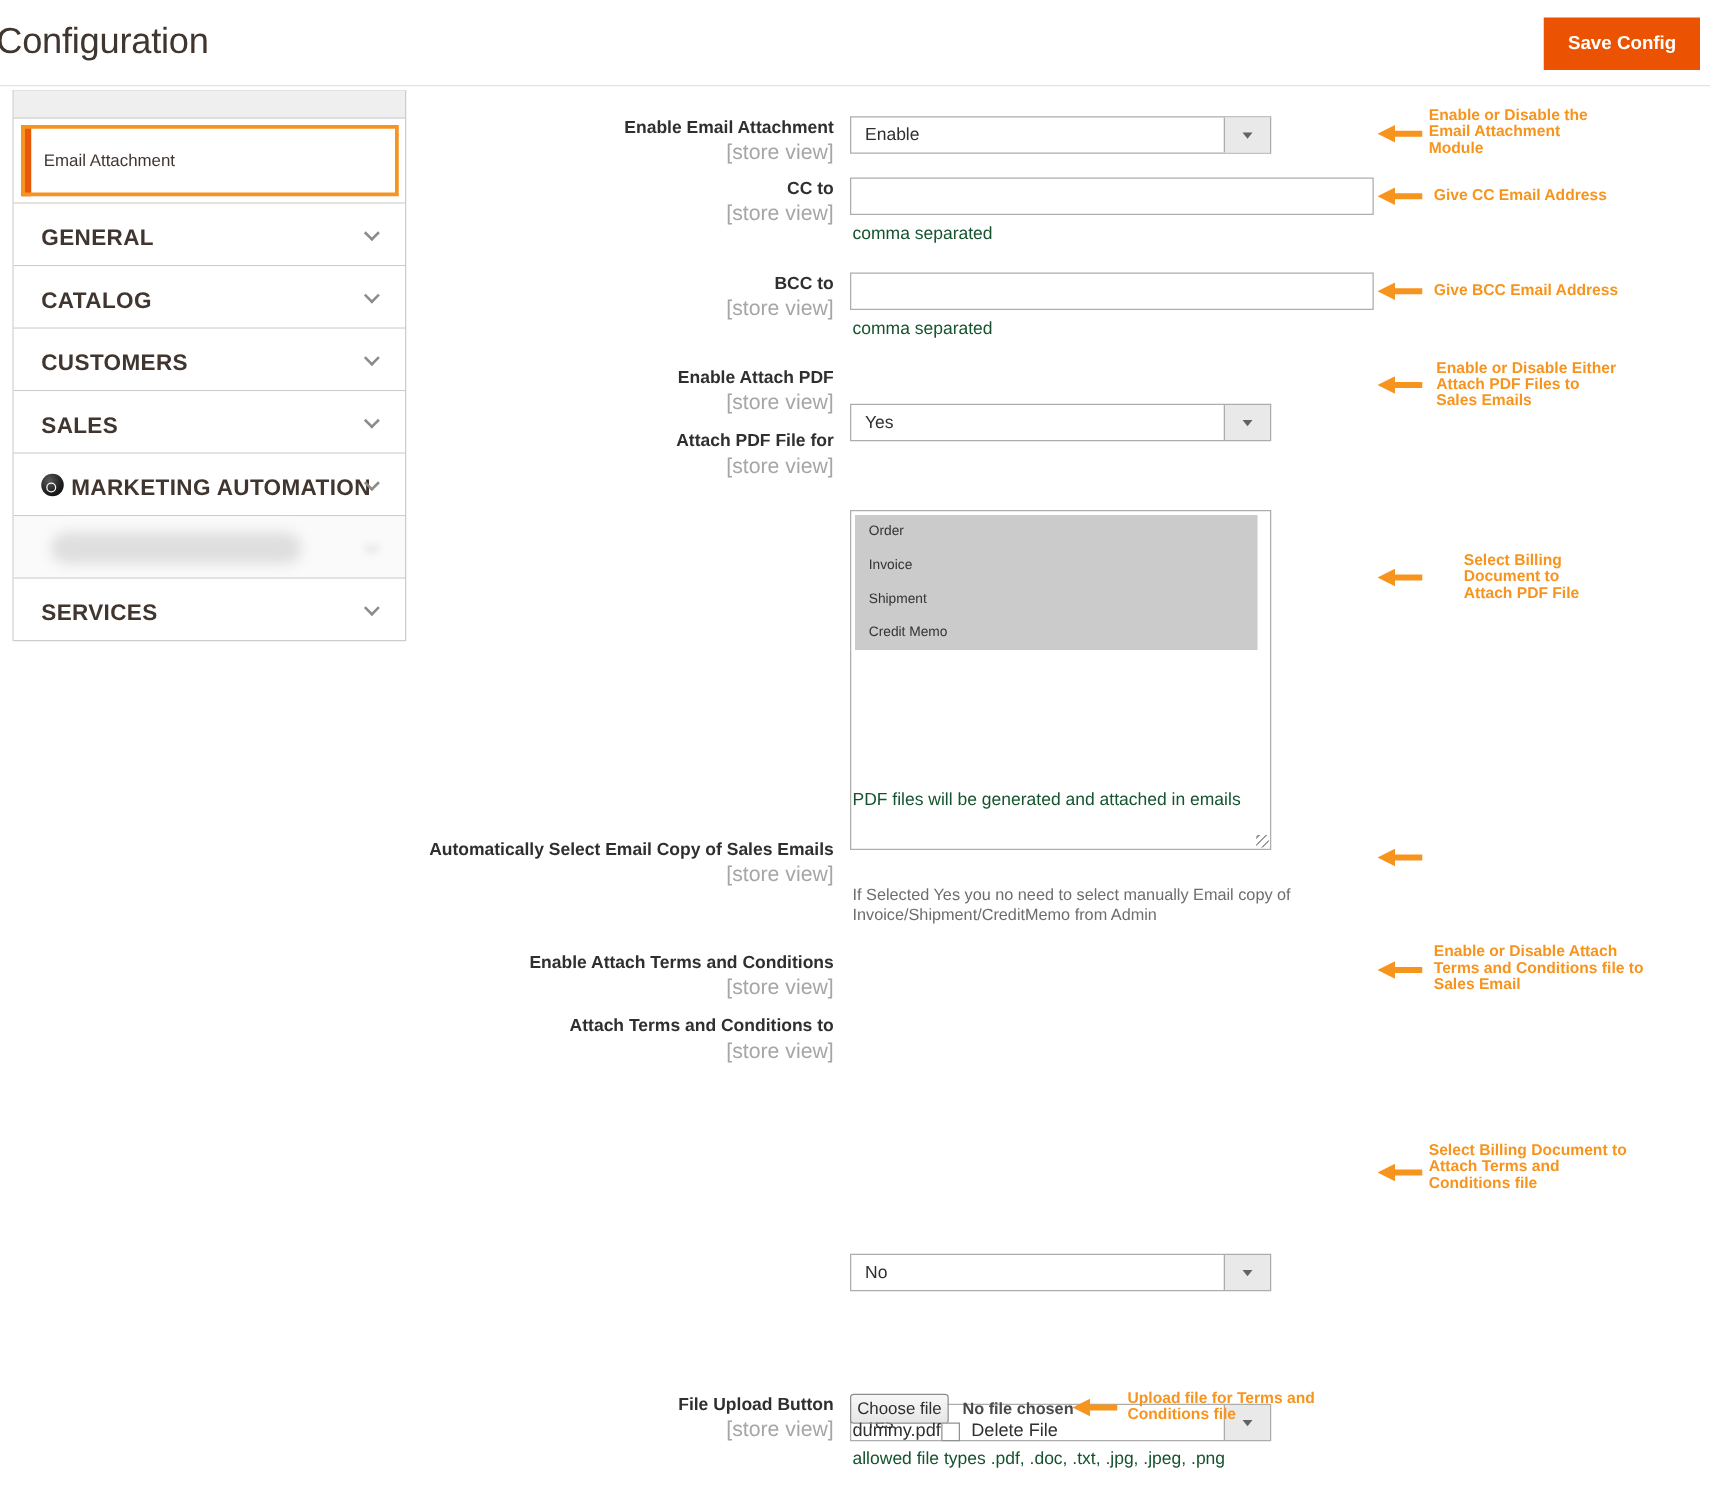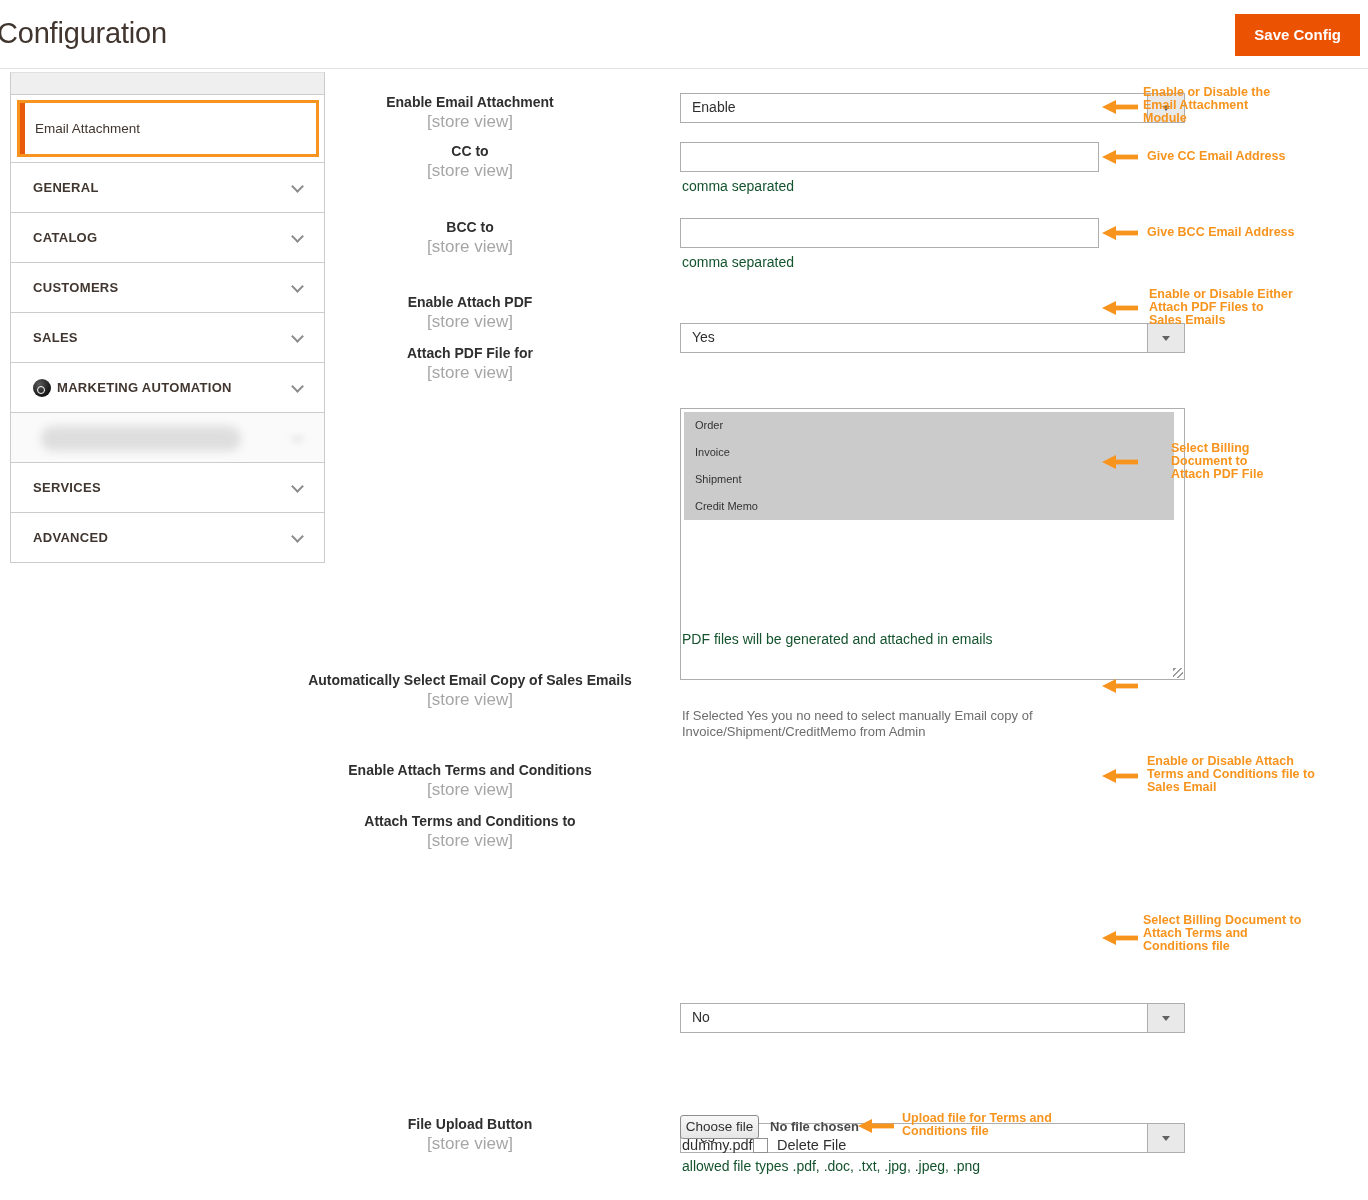--- a/index.html
+++ b/index.html
@@ -13,36 +13,36 @@
   .save-btn { position:absolute; right:8px; top:14px; height:42px; padding:0 19px; background:#eb5202; color:#fff; font-weight:bold; font-size:15px; border:none; line-height:42px; cursor:pointer; }
 
   
   .sidebar { position:absolute; left:10px; top:72px; width:315px; border-left:1px solid #ccc; border-right:1px solid #ccc; border-top:1px solid #e0e0e0; background:#fff; }
   .scope-strip { height:22px; background:#efefef; border-bottom:1px solid #ccc; }
   .current-row { position:relative; height:68px; border-bottom:1px solid #ccc; background:#fff; }
   .current-outline { position:absolute; left:6px; top:5px; right:5px; bottom:5px; border:3px solid #f79420; }
   .current-accent { position:absolute; left:6px; top:5px; bottom:5px; width:8px; background:#e8590c; }
   .current-label { position:absolute; left:24px; top:26px; font-size:13.5px; color:#41362f; }
   .nav-row { position:relative; height:50px; border-bottom:1px solid #ccc; background:#fff; cursor:pointer; }
-  .nav-label { position:absolute; left:22px; top:17px; font-size:13px; font-weight:bold; color:#41362f; letter-spacing:0.3px; }
+  .nav-label { position:absolute; left:22px; top:17px; font-size:18px; font-weight:bold; color:#41362f; letter-spacing:0.3px; }
   .nav-label.with-icon { left:46px; }
   .chev { position:absolute; right:22px; top:19px; width:9px; height:9px; border-right:2px solid #8b8b8b; border-bottom:2px solid #8b8b8b; transform:rotate(45deg); }
   .ma-icon { position:absolute; left:22px; top:16px; width:18px; height:18px; border-radius:50%;
              background:radial-gradient(circle at 35% 30%, #5a5a5a 0%, #222 55%, #000 100%); }
   .ma-icon::after { content:""; position:absolute; left:4px; top:7px; width:6px; height:6px; border-radius:50%; border:1.5px solid #fff; }
   .blur-pill { position:absolute; left:30px; top:13px; width:200px; height:25px; background:#d9d9d9; border-radius:12px; filter:blur(5px); opacity:0.85; }
   .blur-chev { filter:blur(3px); opacity:0.35; }
   .nav-row.blurred-row { background:#fafafa; }
 
   
-  .field-label { position:absolute; left:285px; width:370px; text-align:center; }
+  .field-label { position:absolute; left:297px; width:370px; text-align:right; }
   .field-label .lbl { font-size:14px; font-weight:bold; color:#2f2f2f; line-height:17px; }
   .field-label .scope { display:block; font-size:17px; color:#a6a6a6; margin-top:1px; }
 
-  .ctl { position:absolute; left:680px; width:505px; }
+  .ctl { position:absolute; left:680px; width:337px; }
   .selectbox { height:30px; border:1px solid #adadad; background:#fff; position:relative; cursor:pointer; }
   .selectbox .val { position:absolute; left:11px; top:5px; font-size:14px; color:#2f2f2f; }
   .sel-arrow { position:absolute; right:0; top:0; width:37px; height:28px; background:#e9e9e9; border-left:1px solid #adadad; display:flex; align-items:center; justify-content:center; }
   .sel-tri { width:0; height:0; border-left:4px solid transparent; border-right:4px solid transparent; border-top:5px solid #636363; }
   .textinput { height:30px; border:1px solid #adadad; background:#fff; width:419px; font-size:14px; padding:0 10px; color:#2f2f2f; }
   .note { position:absolute; left:682px; font-size:14px; color:#14532d; white-space:pre-line; line-height:15px; }
   .helper { position:absolute; left:682px; font-size:13px; color:#6d6d6d; white-space:pre-line; line-height:15.5px; }
 
   .multiselect { border:1px solid #adadad; background:#fff; position:relative; }
   .ms-block { position:absolute; left:3px; right:10px; background:#cbcbcb; }
@@ -103,24 +103,20 @@
       <span class="chev"></span>
     </div>
     <div class="nav-row blurred-row">
       <span class="blur-pill"></span>
       <span class="chev blur-chev"></span>
     </div>
     <div class="nav-row">
       <span class="nav-label">SERVICES</span>
       <span class="chev"></span>
     </div>
-    <div class="nav-row">
-      <span class="nav-label">ADVANCED</span>
-      <span class="chev"></span>
-    </div>
   </div>
 
   <div class="field-label" style="top:93px;">
     <span class="lbl">Enable Email Attachment</span>
     <span class="scope">[store view]</span>
   </div>
   <div class="ctl selectbox" style="top:93px;">
     <span class="val">Enable</span>
     <span class="sel-arrow">
         <span class="sel-tri"></span>

